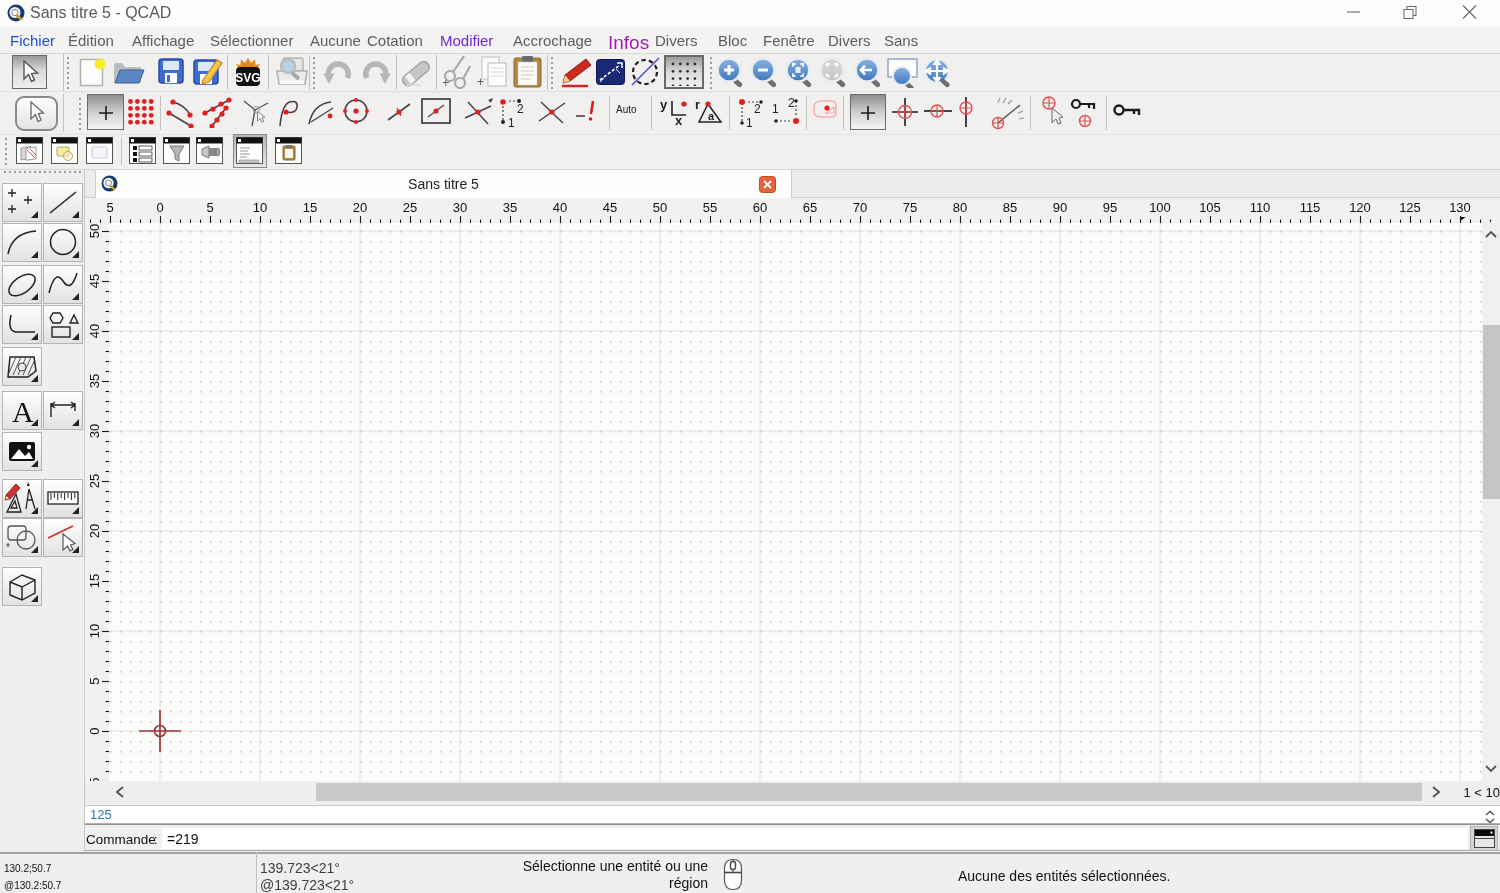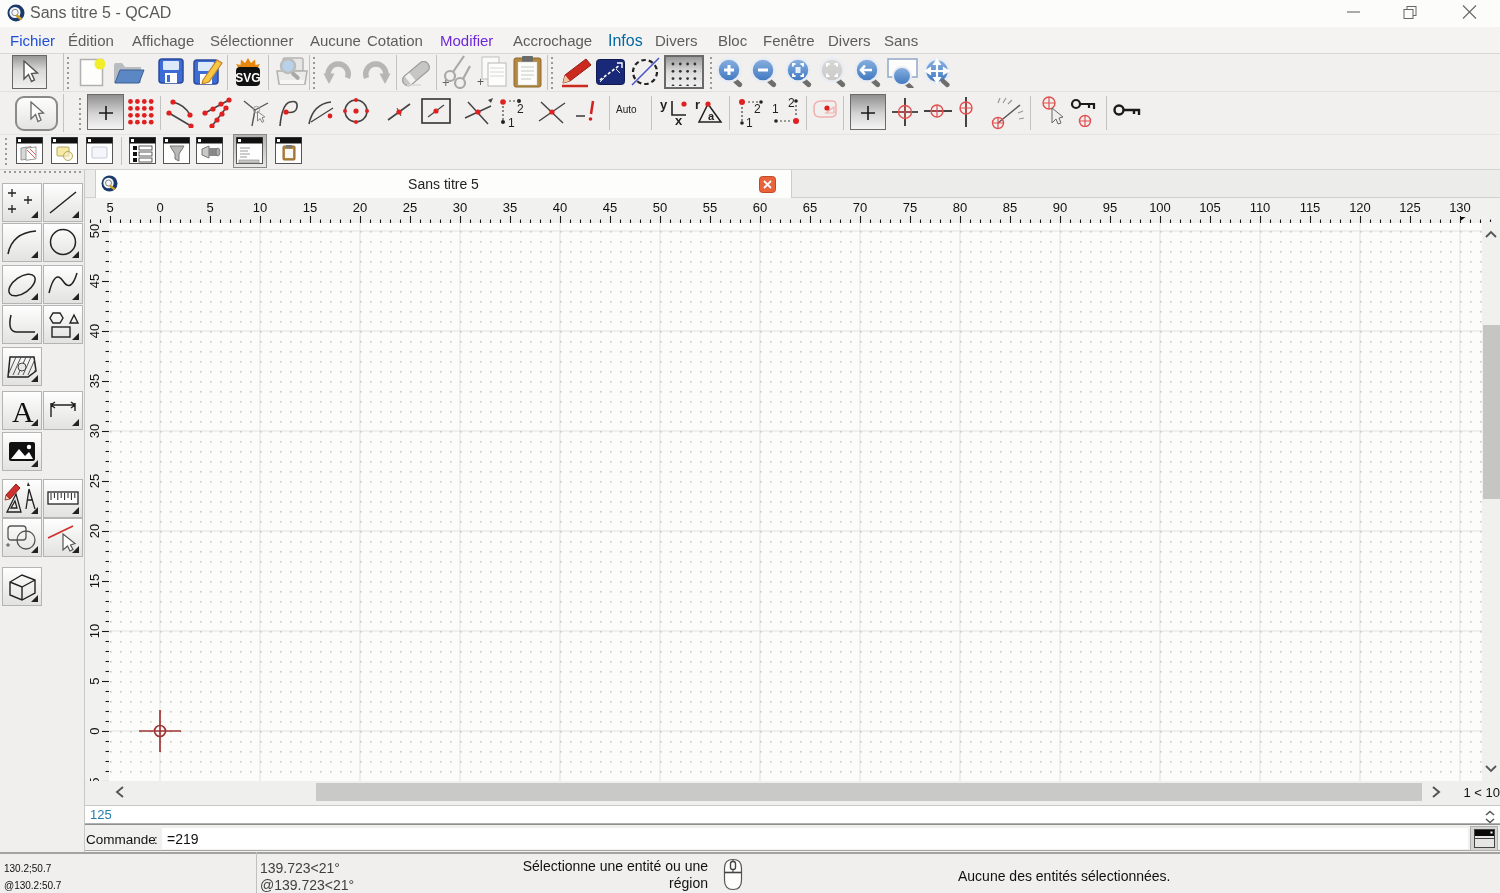--- a/index.html
+++ b/index.html
@@ -17,21 +17,21 @@
   </svg>
 <div class="abs" style="left:0;top:27px;width:1500px;height:26px;background:#f4f3f2"></div>
 <div class="abs" style="left:10px;top:32px;font-size:15px;color:#1d4ed8">Fichier</div>
 <div class="abs" style="left:68px;top:32px;font-size:15px;color:#5c5c5c">Édition</div>
 <div class="abs" style="left:132px;top:32px;font-size:15px;color:#5c5c5c">Affichage</div>
 <div class="abs" style="left:210px;top:32px;font-size:15px;color:#5c5c5c">Sélectionner</div>
 <div class="abs" style="left:310px;top:32px;font-size:15px;color:#5c5c5c">Aucune</div>
 <div class="abs" style="left:367px;top:32px;font-size:15px;color:#5c5c5c">Cotation</div>
 <div class="abs" style="left:440px;top:32px;font-size:15px;color:#6d28d9">Modifier</div>
 <div class="abs" style="left:513px;top:32px;font-size:15px;color:#5c5c5c">Accrochage</div>
-<div class="abs" style="left:608px;top:32px;font-size:16px;color:#0369a1">Infos</div>
+<div class="abs" style="left:608px;top:32px;font-size:19px;color:#a21caf">Infos</div>
 <div class="abs" style="left:655px;top:32px;font-size:15px;color:#5c5c5c">Divers</div>
 <div class="abs" style="left:718px;top:32px;font-size:15px;color:#5c5c5c">Bloc</div>
 <div class="abs" style="left:763px;top:32px;font-size:15px;color:#5c5c5c">Fenêtre</div>
 <div class="abs" style="left:828px;top:32px;font-size:15px;color:#5c5c5c">Divers</div>
 <div class="abs" style="left:884px;top:32px;font-size:15px;color:#5c5c5c">Sans</div>
 <div class="abs" style="left:0;top:53px;width:1500px;height:39px;background:#f1f0ef;border-top:1px solid #d8d8d6;border-bottom:1px solid #e0e0de"></div>
 <div class="abs" style="left:12px;top:55px;width:35px;height:34px;border:1.5px solid #686866;background:linear-gradient(#989896,#d9d9d7 45%,#f0f0ee)"></div>
 <svg style="position:absolute;left:20px;top:60px" width="20" height="26" viewBox="0 0 20 26">
     <path d="M4 1 L4 19 L8.5 14.5 L11.5 21.5 L14.5 20 L11.5 13.5 L17.5 13 Z" fill="#fff" stroke="#555" stroke-width="1.4"></path>
   </svg>

